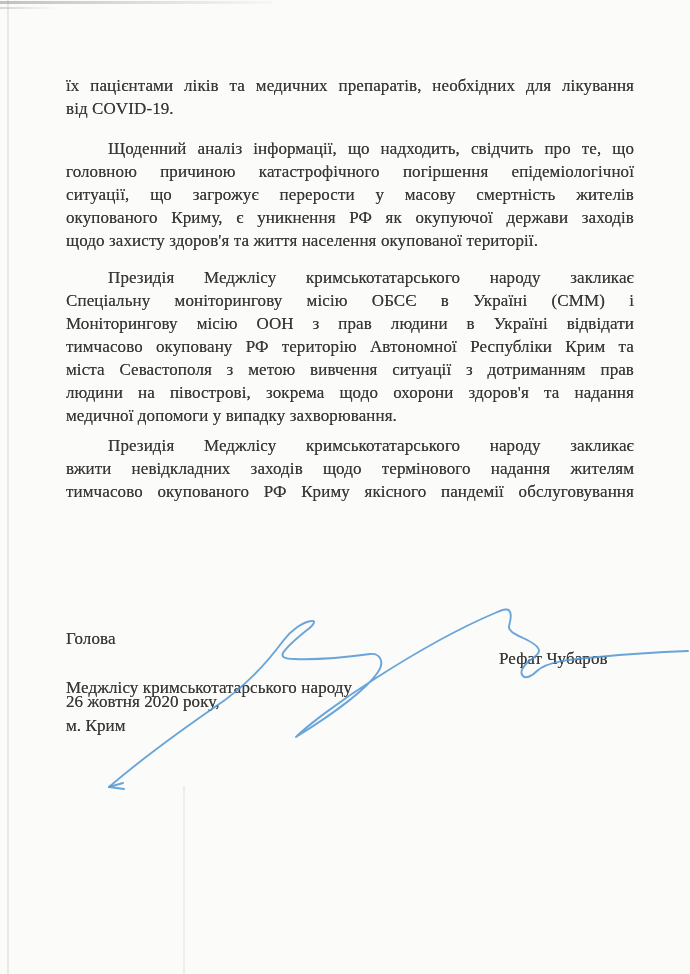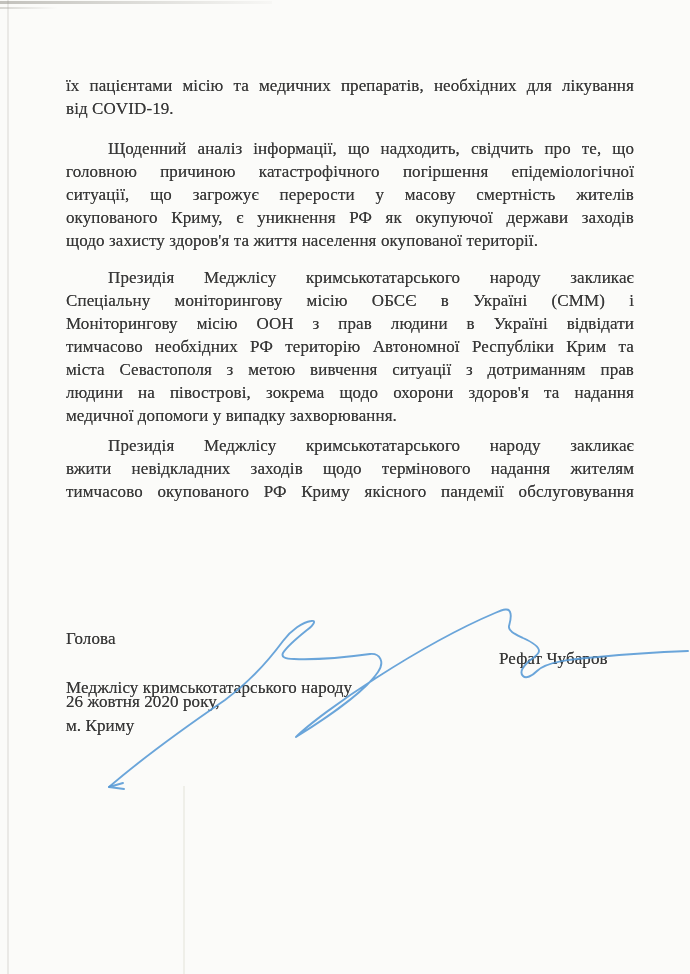--- a/index.html
+++ b/index.html
@@ -97,51 +97,51 @@
 
 <div id="page" style="background: rgb(251, 251, 249); color: rgb(55, 55, 55);">
 
   <div class="fold-line-left"></div>
   <div class="smudge-top"></div>
   <div class="smudge-top2"></div>
   <div class="fold-line-bottom"></div>
 
   <div id="text-layer">
       <div class="para" style="top: 74px;">
-        <div class="line">їх пацієнтами місію та медичних препаратів, необхідних для лікування</div>
+        <div class="line">їх пацієнтами ліків та медичних препаратів, необхідних для лікування</div>
         <div class="line last">від COVID-19.</div>
       </div>
       <div class="para" style="top: 137px;">
         <div class="line indent">Щоденний аналіз інформації, що надходить, свідчить про те, що</div>
         <div class="line">головною причиною катастрофічного погіршення епідеміологічної</div>
         <div class="line">ситуації, що загрожує перерости у масову смертність жителів</div>
         <div class="line">окупованого Криму, є уникнення РФ як окупуючої держави заходів</div>
         <div class="line last">щодо захисту здоров'я та життя населення окупованої території.</div>
       </div>
       <div class="para" style="top: 266px;">
         <div class="line indent">Президія Меджлісу кримськотатарського народу закликає</div>
         <div class="line">Спеціальну моніторингову місію ОБСЄ в Україні (СММ) і</div>
         <div class="line">Моніторингову місію ООН з прав людини в Україні відвідати</div>
-        <div class="line">тимчасово необхідних РФ територію Автономної Республіки Крим та</div>
+        <div class="line">тимчасово окуповану РФ територію Автономної Республіки Крим та</div>
         <div class="line">міста Севастополя з метою вивчення ситуації з дотриманням прав</div>
         <div class="line">людини на півострові, зокрема щодо охорони здоров'я та надання</div>
         <div class="line last">медичної допомоги у випадку захворювання.</div>
       </div>
       <div class="para" style="top: 434px;">
         <div class="line indent">Президія Меджлісу кримськотатарського народу закликає</div>
         <div class="line">вжити невідкладних заходів щодо термінового надання жителям</div>
         <div class="line">тимчасово окупованого РФ Криму якісного пандемії обслуговування</div>
       </div>
     </div>
 
   <div class="signoff-line" id="signoff-role-1">Голова</div>
   <div class="signoff-line" id="signoff-role-2">Меджлісу кримськотатарського народу</div>
   <div class="signoff-line" id="signer-name">Рефат Чубаров</div>
   <div class="signoff-line" id="date-line">26 жовтня 2020 року,</div>
-  <div class="signoff-line" id="place-line">м. Криму</div>
+  <div class="signoff-line" id="place-line">м. Крим</div>
 
   <svg id="signature-svg" viewBox="0 0 690 974" xmlns="http://www.w3.org/2000/svg">
     <path d="
       M109,787
       C 145,756 190,724 225,700
       C 248,683 266,664 283,641
       C 291,630 303,622 311,621
       C 316,620 315,624 307,630
       C 297,638 286,648 283,653
       C 281,657 285,659 294,659

